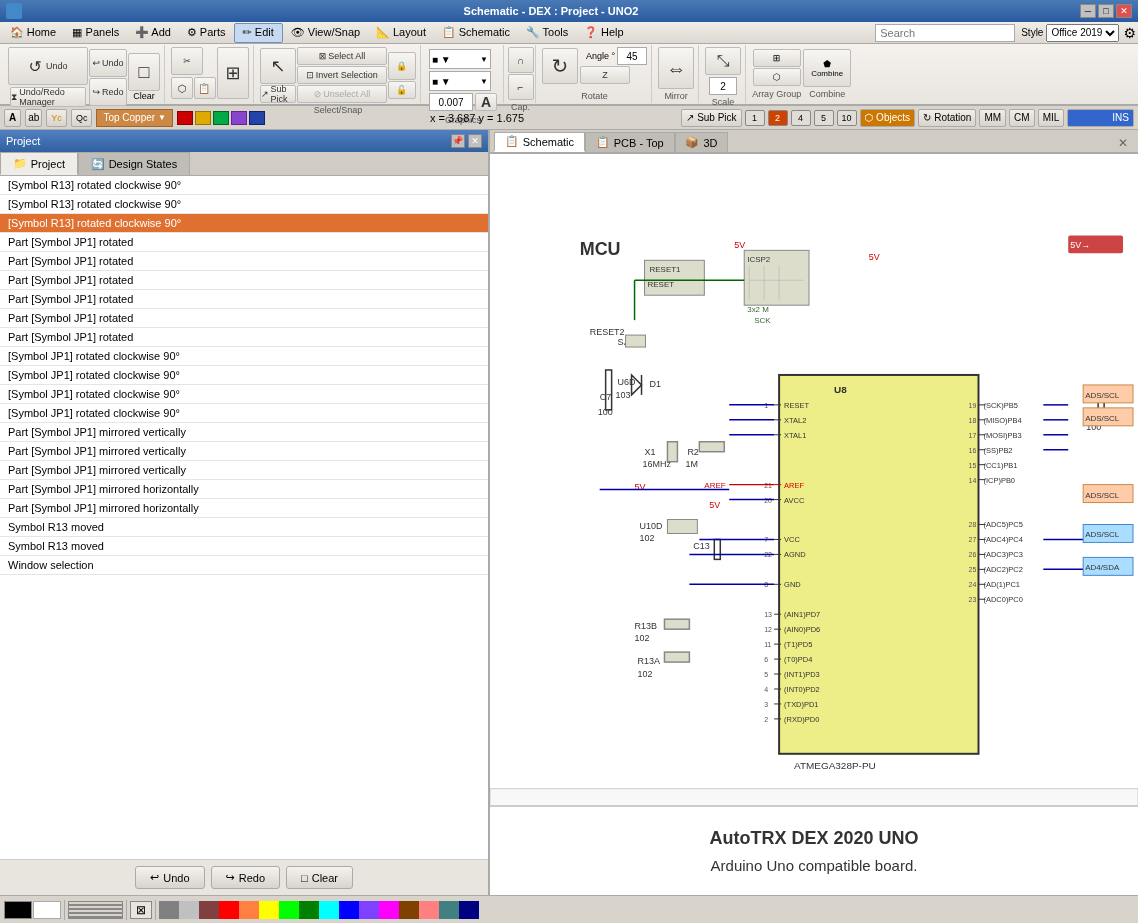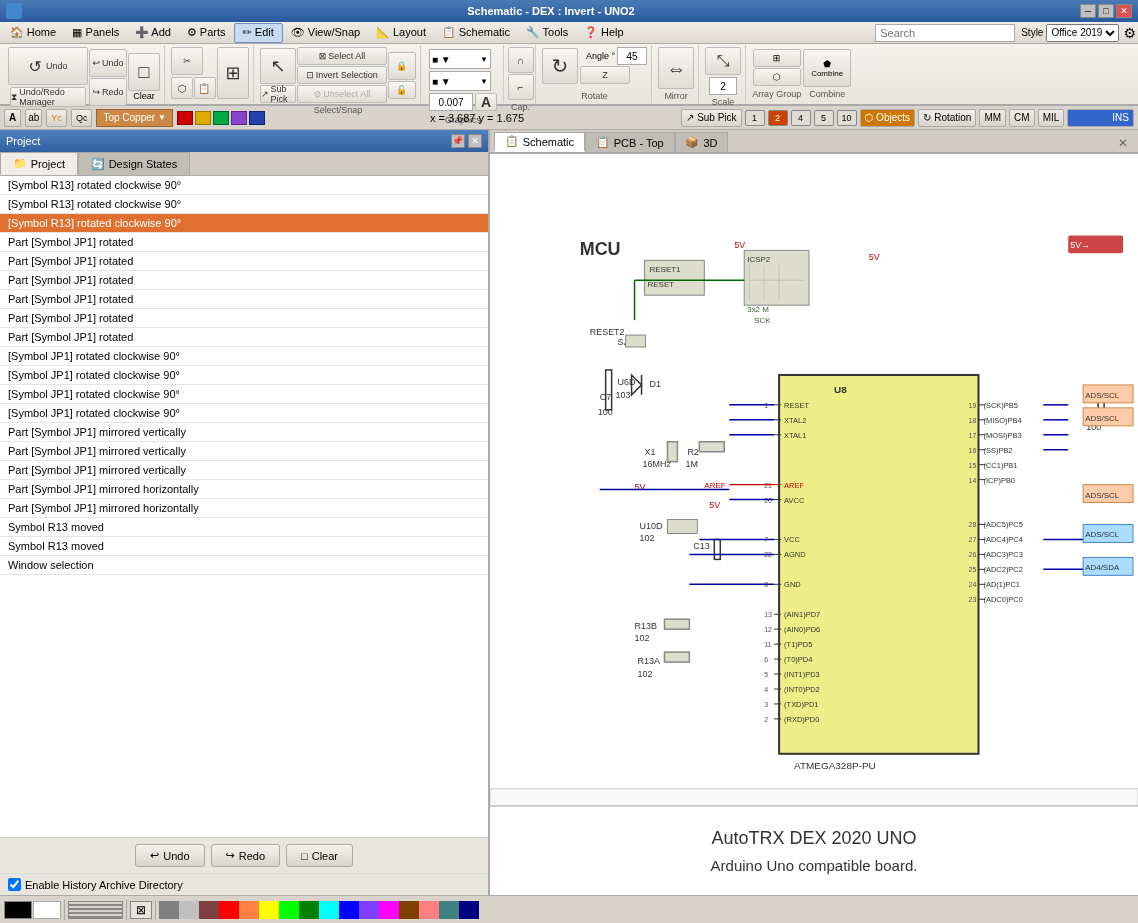--- a/index.html
+++ b/index.html
@@ -345,21 +345,21 @@
       justify-content: center;
     }
   </style>
 </head>
 <body>
 
 <div id="titlebar">
   <div style="display:flex;align-items:center;gap:3px;">
     <div style="width:16px;height:16px;background:#4488cc;border-radius:2px;"></div>
   </div>
-  <div class="title">Schematic - DEX : Invert - UNO2</div>
+  <div class="title">Schematic - DEX : Project - UNO2</div>
   <div class="win-controls">
     <div class="win-btn">─</div>
     <div class="win-btn">□</div>
     <div class="win-btn close">✕</div>
   </div>
 </div>
 
 <div id="menubar">
   <div class="menu-item">🏠 Home</div>
   <div class="menu-item">▦ Panels</div>
@@ -611,24 +611,20 @@
       </div>
       <div class="panel-btn">
         <span>↪</span>
         <span>Redo</span>
       </div>
       <div class="panel-btn">
         <span>□</span>
         <span>Clear</span>
       </div>
     </div>
-    <div class="panel-checkbox-row" style="padding:4px 8px;font-size:11px;background:#e8e4de;border-top:1px solid #ddd;">
-      <input type="checkbox" checked="" style="">
-      <span>Enable History Archive Directory</span>
-    </div>
   </div>
 
   <div id="schematic-panel" style="flex:1;background:#f8f8f8;display:flex;flex-direction:column;position:relative;">
     <div id="schematic-tabs" style="display:flex;background:#d0ccc4;height:24px;align-items:flex-end;border-bottom:2px solid #aaa;padding:0 4px;">
       <div class="sch-tab active">
         <span>📋</span>
         <span>Schematic</span>
       </div>
       <div class="sch-tab">
         <span>📋</span>
@@ -838,21 +834,21 @@
         <line x1="555" y1="220" x2="580" y2="220" stroke="#0000aa" stroke-width="1.5"></line>
 
         <rect x="595" y="155" width="50" height="18" fill="#ffccaa" stroke="#cc8844" stroke-width="1"></rect>
         <text x="597" y="168" font-family="Arial" font-size="8" fill="#333">ADS/SCL</text>
         <rect x="595" y="178" width="50" height="18" fill="#ffccaa" stroke="#cc8844" stroke-width="1"></rect>
         <text x="597" y="191" font-family="Arial" font-size="8" fill="#333">ADS/SCL</text>
       </svg>
 
       
       <div style="position:absolute;bottom:0;left:0;right:0;height:90px;background:white;border-top:2px solid #ccc;display:flex;flex-direction:column;align-items:center;justify-content:center;">
-        <div style="font-size:18px;font-weight:normal;color:#333;">AutoTRX DEX 2020 UNO</div>
+        <div style="font-size:18px;font-weight:bold;color:#333;">AutoTRX DEX 2020 UNO</div>
         <div style="font-size:15px;color:#333;text-align:center;margin-top:8px;">Arduino Uno compatible board.</div>
       </div>
     </div>
   </div>
 </div>
 
 <div id="statusbar" style="height:28px;background:#d8d4cc;border-top:1px solid #aaa;display:flex;align-items:center;gap:1px;padding:0 4px;">
   <div class="status-color-box" style="background:#000000;"></div>
   <div class="status-color-box" style="background:#ffffff;border:1px solid #aaa;"></div>
   <div class="status-sep"></div>

